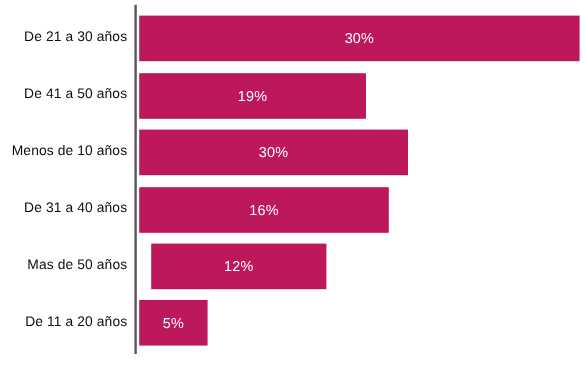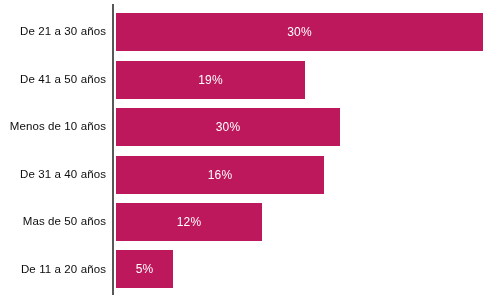--- a/index.html
+++ b/index.html
@@ -102,21 +102,21 @@
     </div>
 
     <div class="bar" style="top:108px; width:224px;">
       <span class="bar-value">30%</span>
     </div>
 
     <div class="bar" style="top:156px; width:208px;">
       <span class="bar-value">16%</span>
     </div>
 
-    <div class="bar" style="top:203px; width:146px;">
+    <div class="bar" style="top:203px; width:146px;margin-left:10px;">
       <span class="bar-value">12%</span>
     </div>
 
     <div class="bar" style="top:250px; width:57px;">
       <span class="bar-value">5%</span>
     </div>
 
   </div>
 
 </div>

